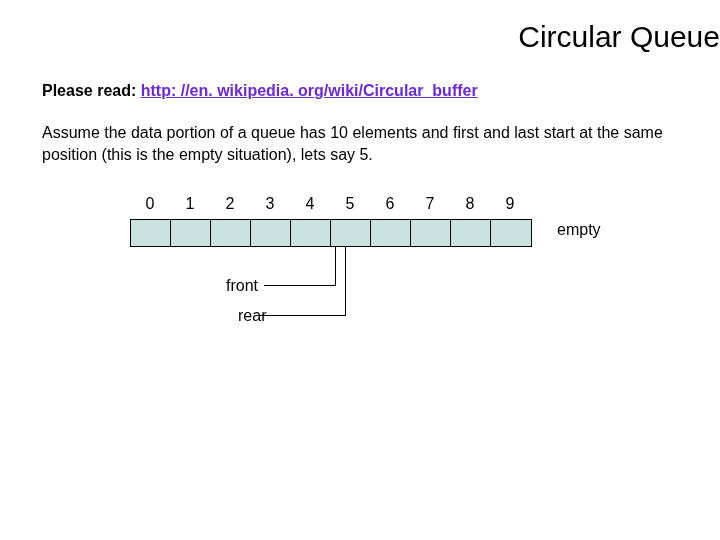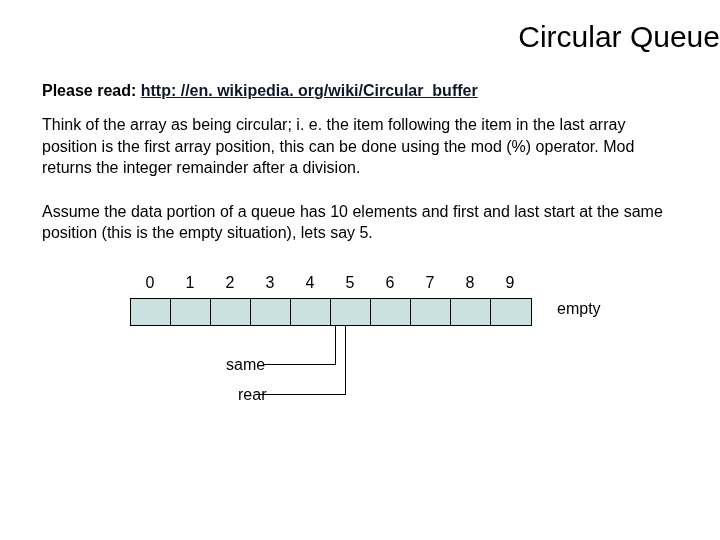--- a/index.html
+++ b/index.html
@@ -21,21 +21,21 @@
   .content {
     padding: 0 42px;
     margin-top: 28px;
   }
   .read-line {
     font-size: 16px;
     font-weight: bold;
     margin-bottom: 14px;
   }
   .read-line a {
-    color: #0f172a;
+    color: #6d28d9;
     text-decoration: underline;
   }
   .para {
     font-size: 16px;
     line-height: 1.35;
     margin-bottom: 22px;
   }
   .para2 {
     font-size: 16px;
     line-height: 1.35;
@@ -108,21 +108,20 @@
 <body>
 
 <h1 class="title">Circular Queue</h1>
 
 <div class="content">
 
   <p class="read-line">
     <span>Please read:  </span><a href="#">http: //en. wikipedia. org/wiki/Circular_buffer</a>
   </p>
 
-  <p class="para">Think of the array as being circular; i. e. the item following the item in the last array position is the first array position, this can be done using the mod (%) operator. Mod returns the integer remainder after a division.</p>
 
   <p class="para2">Assume the data portion of a queue has 10 elements and first and last start at the same position (this is the empty situation), lets say 5.</p>
 
   <div class="diagram">
     <div class="indices">
       <div class="idx">0</div>
       <div class="idx">1</div>
       <div class="idx">2</div>
       <div class="idx">3</div>
       <div class="idx">4</div>
@@ -139,21 +138,21 @@
       <div class="cell"></div>
       <div class="cell"></div>
       <div class="cell"></div>
       <div class="cell"></div>
       <div class="cell"></div>
       <div class="cell"></div>
       <div class="cell"></div>
     </div>
 
     <div class="empty-label">empty</div>
-    <div class="front-label">same</div>
+    <div class="front-label">front</div>
     <div class="rear-label">rear</div>
 
     <div class="line front-h"></div>
     <div class="line front-v"></div>
     <div class="line rear-h"></div>
     <div class="line rear-v"></div>
   </div>
 
 </div>
 

